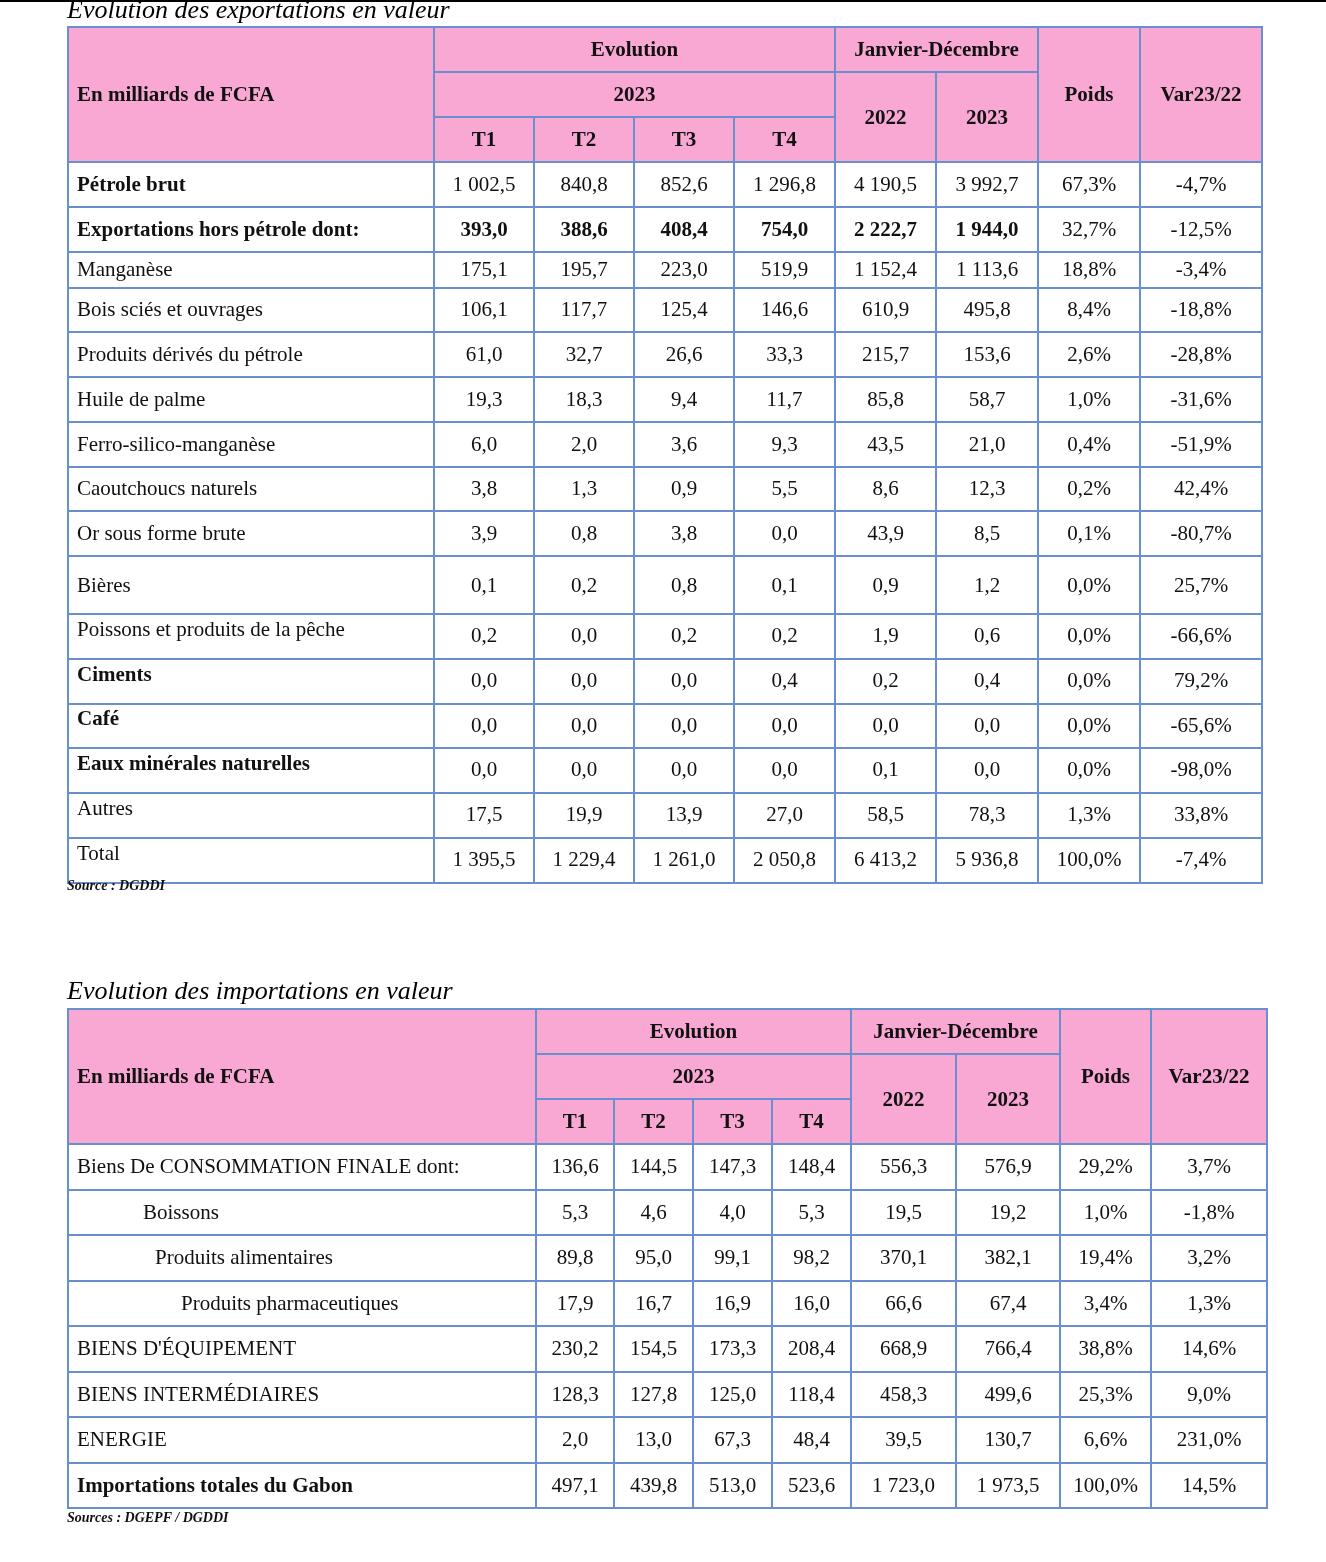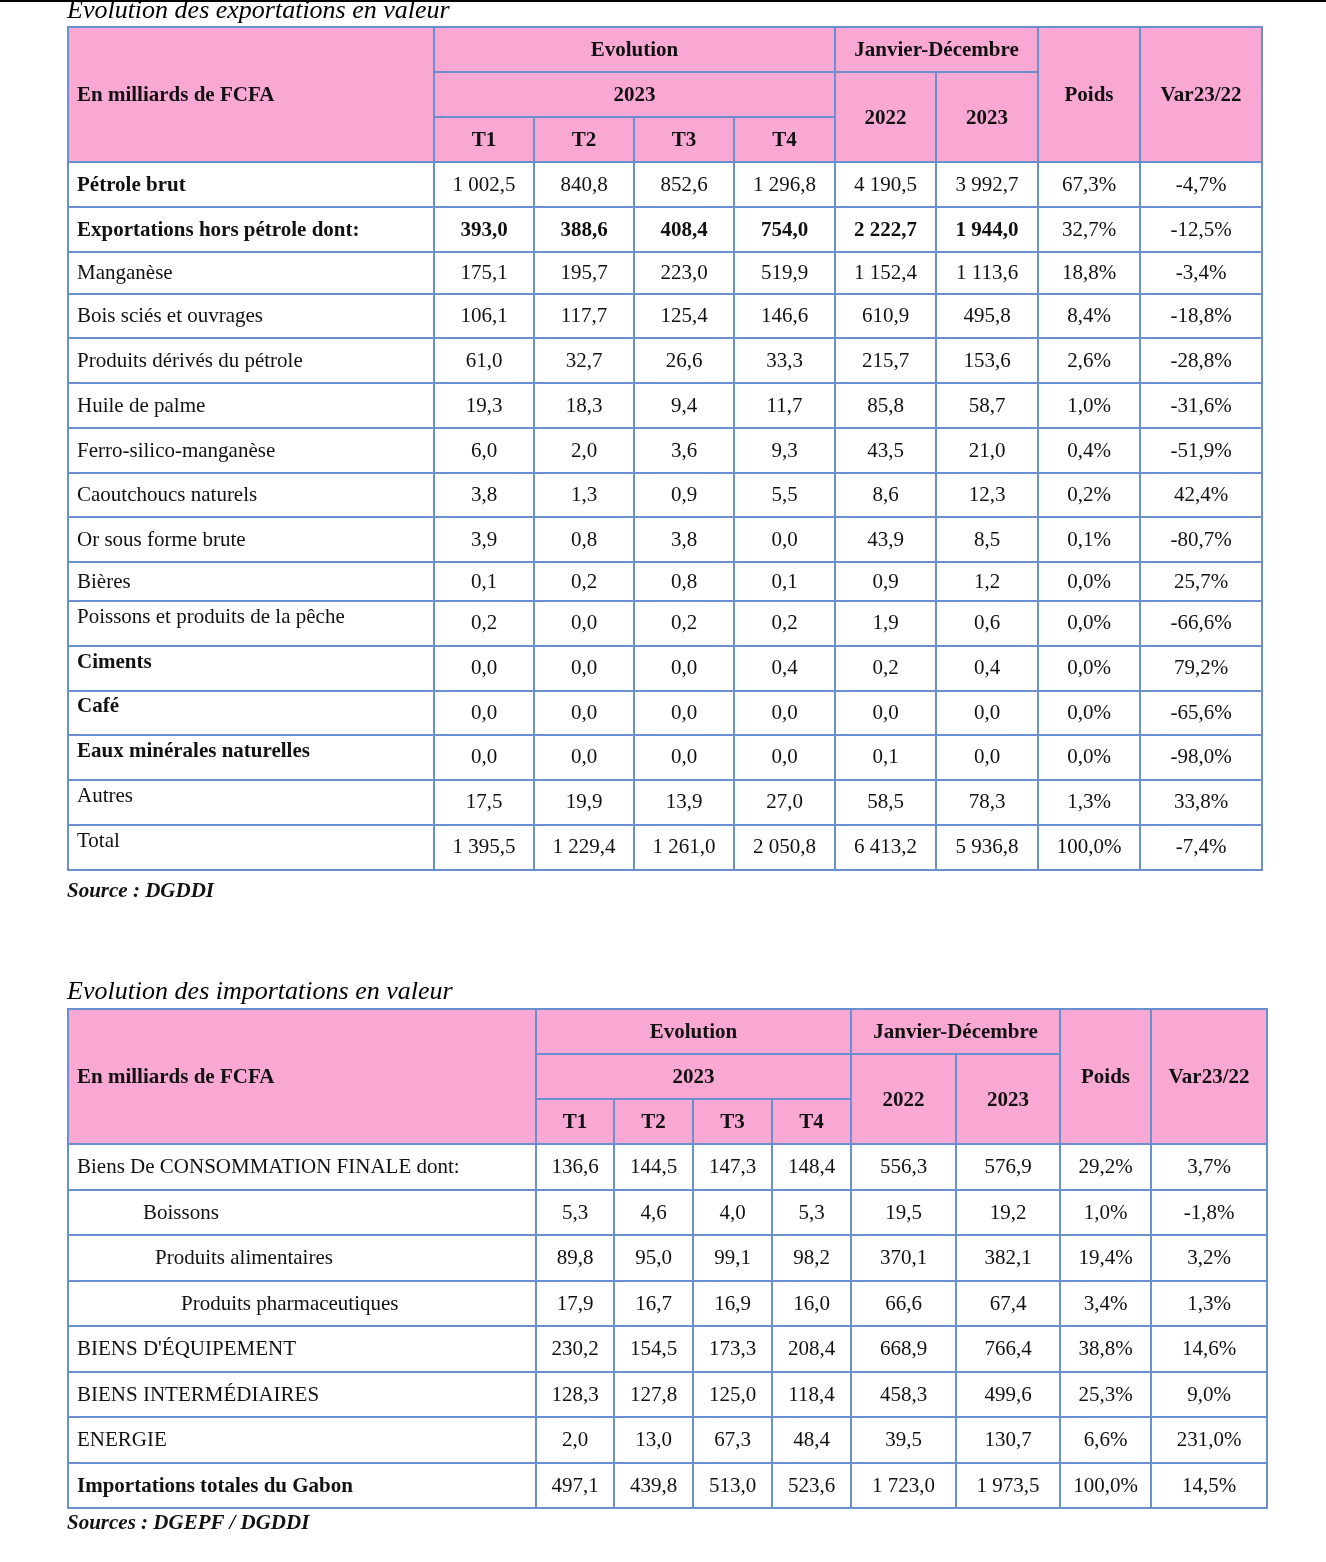--- a/index.html
+++ b/index.html
@@ -1,20 +1,20 @@
 <!DOCTYPE html>
 <html><head>
 <meta charset="utf-8">
 <style>
   html, body { margin: 0; padding: 0; background: #ffffff; }
   body { width: 1326px; height: 1562px; position: relative; overflow: hidden;
          font-family: "Liberation Serif", "DejaVu Serif", serif; color: #111; }
   .topline { position: absolute; left: 0; top: 0; width: 1326px; height: 2px; background: #000; }
   .title { position: absolute; left: 67px; font-style: italic; font-size: 26px; line-height: 26px; color: #000; white-space: nowrap; }
-  .source { position: absolute; left: 67px; font-style: italic; font-weight: bold; font-size: 21px; color: #111; white-space: nowrap; }
+  .source { position: absolute; left: 67px; font-style: italic; font-weight: bold; font-size: 14px; color: #111; white-space: nowrap; }
   table.tbl { position: absolute; border-collapse: collapse; table-layout: fixed; }
   table.tbl td, table.tbl th { border: 2px solid #6a8fcf; padding: 0; font-size: 21px; }
   table.tbl thead th { background: #f9a8d4; font-weight: bold; text-align: center; }
   table.tbl thead th.label-head { text-align: left; padding-left: 8px; }
   table.tbl tbody td { text-align: center; background: #fff; }
   table.tbl tbody td.rowlabel { text-align: left; padding-left: 8px; white-space: nowrap; }
   .bold { font-weight: bold; }
   .low td.rowlabel { vertical-align: bottom; padding-bottom: 16px; }
   .low td.num { vertical-align: top; padding-top: 8px; }
   .ind1 { padding-left: 74px !important; }
@@ -76,21 +76,21 @@
         <td class="rowlabel bold">Exportations hors pétrole dont:</td>
         <td class="num bold">393,0</td>
         <td class="num bold">388,6</td>
         <td class="num bold">408,4</td>
         <td class="num bold">754,0</td>
         <td class="num bold">2 222,7</td>
         <td class="num bold">1 944,0</td>
         <td class="num">32,7%</td>
         <td class="num">-12,5%</td>
       </tr>
-      <tr style="height: 42px;">
+      <tr style="height: 36px;">
         <td class="rowlabel">Manganèse</td>
         <td class="num">175,1</td>
         <td class="num">195,7</td>
         <td class="num">223,0</td>
         <td class="num">519,9</td>
         <td class="num">1 152,4</td>
         <td class="num">1 113,6</td>
         <td class="num">18,8%</td>
         <td class="num">-3,4%</td>
       </tr>
@@ -153,21 +153,21 @@
         <td class="rowlabel">Or sous forme brute</td>
         <td class="num">3,9</td>
         <td class="num">0,8</td>
         <td class="num">3,8</td>
         <td class="num">0,0</td>
         <td class="num">43,9</td>
         <td class="num">8,5</td>
         <td class="num">0,1%</td>
         <td class="num">-80,7%</td>
       </tr>
-      <tr style="height: 39px;">
+      <tr style="height: 58px;">
         <td class="rowlabel">Bières</td>
         <td class="num">0,1</td>
         <td class="num">0,2</td>
         <td class="num">0,8</td>
         <td class="num">0,1</td>
         <td class="num">0,9</td>
         <td class="num">1,2</td>
         <td class="num">0,0%</td>
         <td class="num">25,7%</td>
       </tr>

